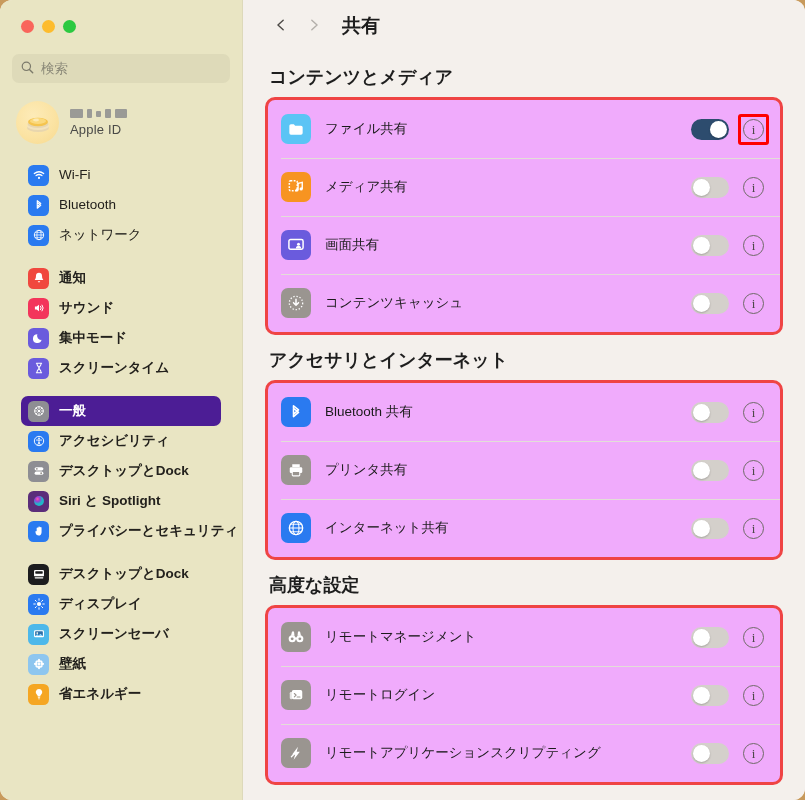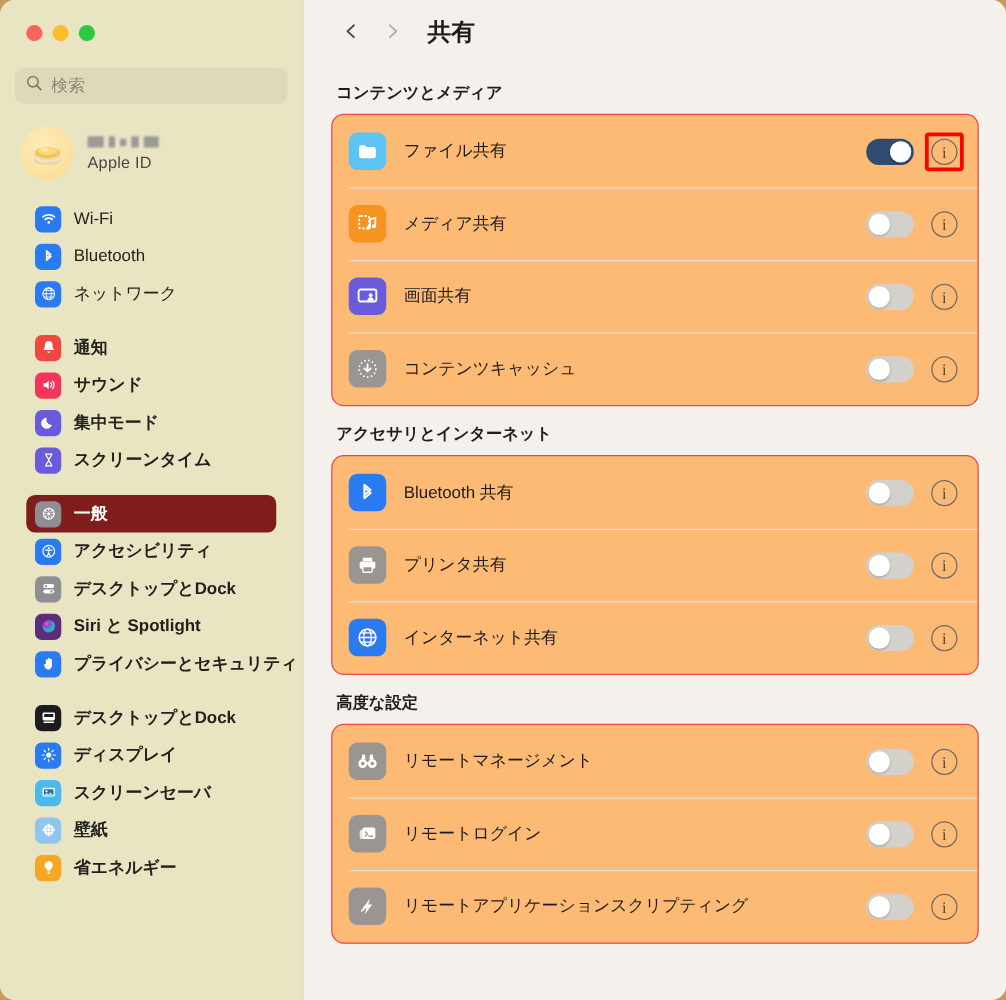--- a/index.html
+++ b/index.html
@@ -77,21 +77,21 @@
   .nav-group + .nav-group { margin-top: 13px; font-weight: bold; }
   .nav-item {
     display: flex; align-items: center; gap: 10px;
     height: 30px; padding: 0 7px;
     border-radius: 7px;
     font-size: 13.5px; color: #23211d;
     white-space: nowrap;
     cursor: default;
   }
   .nav-item.selected {
-    background: #7f1d1d; color: #ffffff;
+    background: #4c1d95; color: #ffffff;
   }
   .nav-item.selected .nav-label { color: #fff; }
   .nav-label { line-height: 1; }
 
   .ico {
     width: 21px; height: 21px; flex: 0 0 21px;
     border-radius: 5.5px;
     display: flex; align-items: center; justify-content: center;
     color: #fff;
   }
@@ -112,26 +112,26 @@
   .navbtn {
     width: 26px; height: 26px; display: flex; align-items: center; justify-content: center;
     cursor: default; background: transparent; border: 0;
   }
   .page-title {
     font-size: 19px; font-weight: 700; color: #1d1d1d;
     margin-left: 8px;
   }
 
   .section-title {
-    font-size: 13px; font-weight: 700; color: #1e1e1e;
+    font-size: 18px; font-weight: 700; color: #1e1e1e;
     margin: 13px 0 8px 4px;
   }
   .card {
-    background: #fdba74;
-    border: 1px solid #ef4444;
+    background: #f0abfc;
+    border: 3px solid #ef4444;
     border-radius: 10px;
     overflow: hidden;
   }
   .row {
     display: flex; align-items: center;
     height: 58px;
     padding: 0 16px 0 13px;
     position: relative;
   }
   .row + .row::before {

